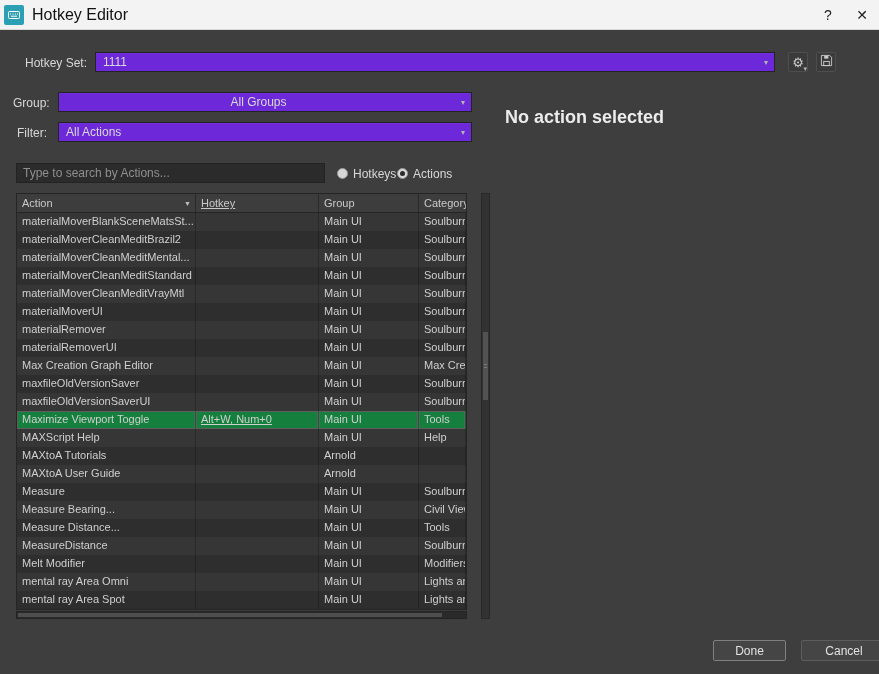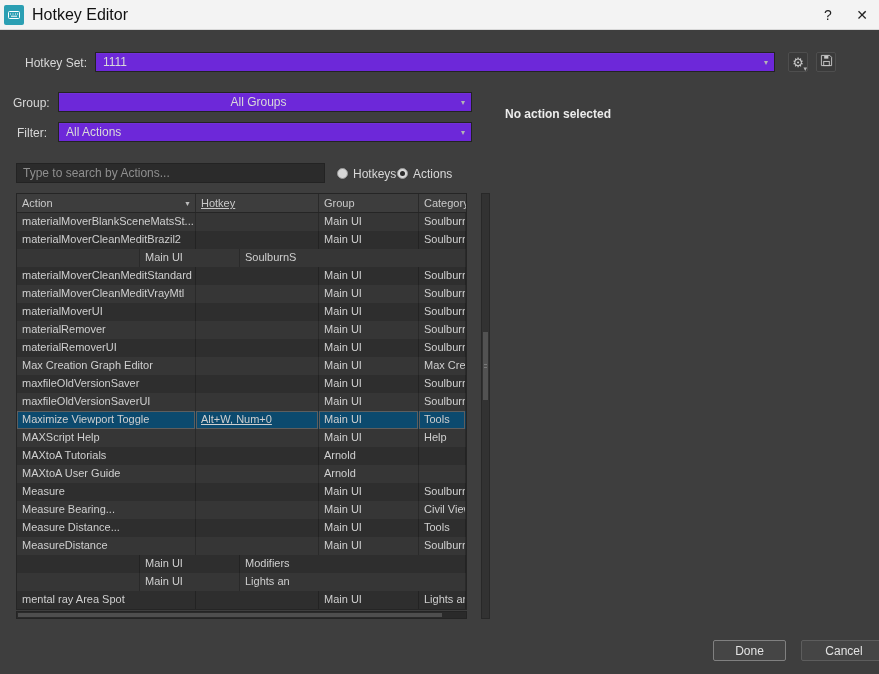--- a/index.html
+++ b/index.html
@@ -75,39 +75,39 @@
   .col-hotkey { width:123px;text-decoration:underline; }
   .col-group  { width:100px; }
   .col-category { flex:1; border-right:none; }
   .tr { display:flex; height:18px; }
   .tr:nth-child(odd)  { background:#363636; }
   .tr:nth-child(even) { background:#2e2e2e; }
   .td {
     padding:0 5px; font-size:11px; color:#cfcfcf; line-height:17px;
     white-space:nowrap; overflow:hidden; border-right:1px solid rgba(0,0,0,0.22);
   }
-  .tr.selected { background:#0c4a6e; }
+  .tr.selected { background:#15803d; }
   .tr.selected .td { box-shadow: inset 0 0 0 1px #5e5e5e; }
   
   .hscroll {
     position:absolute; left:16px; top:611px; width:451px; height:8px;
     background:#2a2a2a; border:1px solid #242424;
   }
   .hscroll .thumb { position:absolute; left:1px; top:1px; height:4px; width:424px; background:#4e4e4e; }
   .vscroll {
     position:absolute; left:481px; top:193px; width:9px; height:426px;
     background:#323232; border:1px solid #282828;
   }
   .vscroll .thumb {
     position:absolute; left:1px; top:138px; width:5px; height:68px; background:#525252;
     display:flex; flex-direction:column; align-items:center; justify-content:center; gap:2px;
   }
   .vscroll .thumb i { width:3px; height:1px; background:#7a7a7a; }
   
-  .rp-title { position:absolute; left:505px; top:107px; font-size:12px; font-weight:bold; color:#eceinstein; color:#ececec; }
+  .rp-title { position:absolute; left:505px; top:107px; font-size:18px; font-weight:bold; color:#eceinstein; color:#ececec; }
   .rp-msg   { position:absolute; left:505px; top:148px; font-size:12px; color:#dcdcdc; }
   
   .btn {
     position:absolute; top:640px; height:21px;
     background:#454545; border:1px solid #5d5d5d; border-radius:2px;
     color:#e2e2e2; font-size:12px;
     display:flex; align-items:center; justify-content:center;
   }
   .btn-done   { left:713px; width:73px; border-color:#808080; }
   .btn-cancel { left:782px; width:86px;margin-left:19px; }
@@ -188,20 +188,21 @@
           <div class="td col-group">Main UI</div>
           <div class="td col-category">SoulburnS</div>
         </div>
         <div class="tr">
           <div class="td col-action">materialMoverCleanMeditBrazil2</div>
           <div class="td col-hotkey"></div>
           <div class="td col-group">Main UI</div>
           <div class="td col-category">SoulburnS</div>
         </div>
         <div class="tr">
+          <div class="td col-action">materialMoverCleanMeditMental...</div>
           <div class="td col-hotkey"></div>
           <div class="td col-group">Main UI</div>
           <div class="td col-category">SoulburnS</div>
         </div>
         <div class="tr">
           <div class="td col-action">materialMoverCleanMeditStandard</div>
           <div class="td col-hotkey"></div>
           <div class="td col-group">Main UI</div>
           <div class="td col-category">SoulburnS</div>
         </div>
@@ -289,25 +290,27 @@
           <div class="td col-group">Main UI</div>
           <div class="td col-category">Tools</div>
         </div>
         <div class="tr">
           <div class="td col-action">MeasureDistance</div>
           <div class="td col-hotkey"></div>
           <div class="td col-group">Main UI</div>
           <div class="td col-category">SoulburnS</div>
         </div>
         <div class="tr">
+          <div class="td col-action">Melt Modifier</div>
           <div class="td col-hotkey"></div>
           <div class="td col-group">Main UI</div>
           <div class="td col-category">Modifiers</div>
         </div>
         <div class="tr">
+          <div class="td col-action">mental ray Area Omni</div>
           <div class="td col-hotkey"></div>
           <div class="td col-group">Main UI</div>
           <div class="td col-category">Lights an</div>
         </div>
         <div class="tr">
           <div class="td col-action">mental ray Area Spot</div>
           <div class="td col-hotkey"></div>
           <div class="td col-group">Main UI</div>
           <div class="td col-category">Lights an</div>
         </div>

